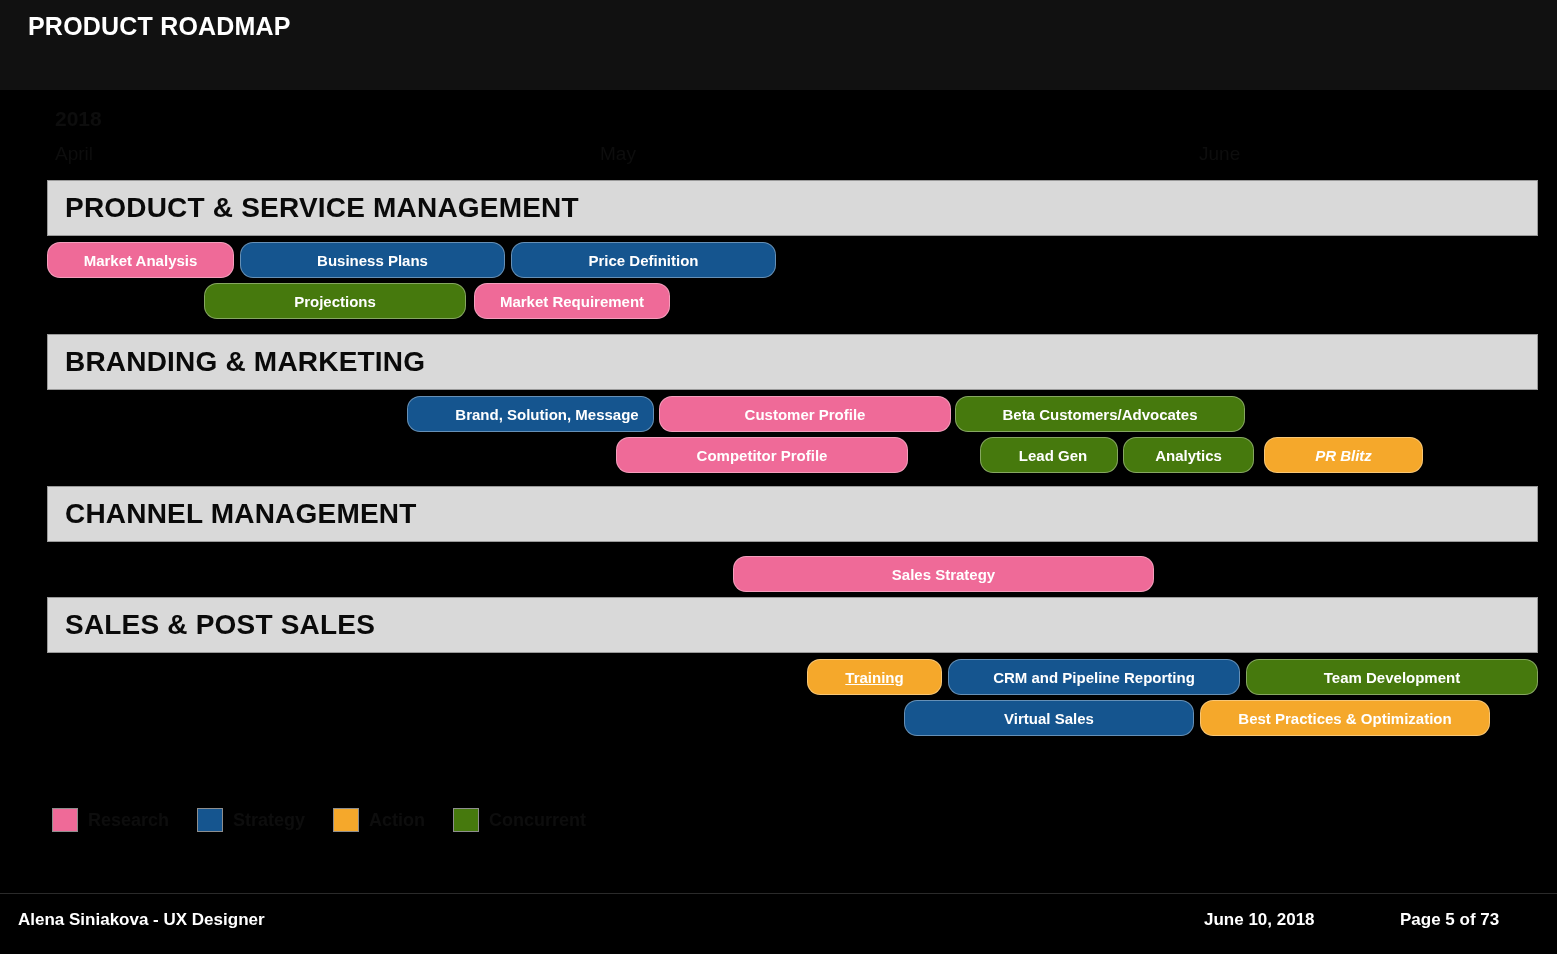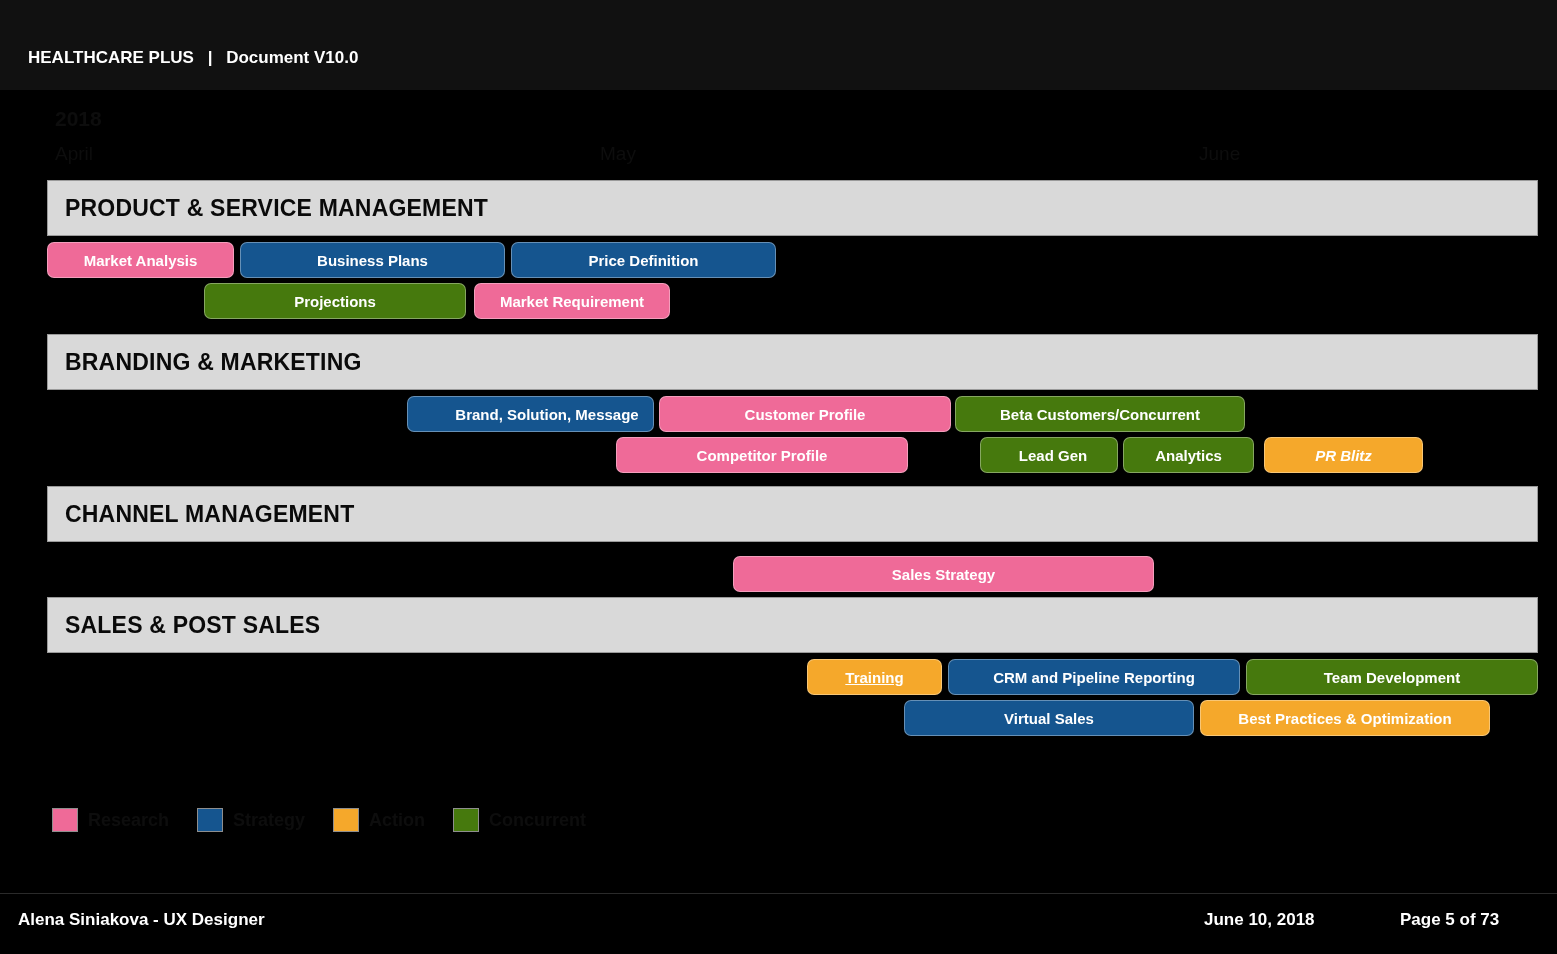--- a/index.html
+++ b/index.html
@@ -71,32 +71,32 @@
     left: 47px;
     width: 1491px;
     height: 56px;
     background: #d9d9d9;
     border: 1px solid #9a9a9a;
     box-sizing: border-box;
     display: flex;
     align-items: center;
   }
   .section-title {
-    font-size: 23px;
+    font-size: 28px;
     font-weight: bold;
     color: #0a0a0a;
     padding-left: 17px;
     letter-spacing: 0.2px;
   }
 
   
   .task {
     position: absolute;
     height: 36px;
-    border-radius: 7px;
+    border-radius: 13px;
     border: 1px solid rgba(255,255,255,0.35);
     box-sizing: border-box;
     display: flex;
     align-items: center;
     justify-content: center;
     font-size: 15px;
     font-weight: bold;
     color: #ffffff;
     white-space: nowrap;
     overflow: hidden;
@@ -155,25 +155,21 @@
     left: 1400px; top: 910px;
     font-size: 17px;
     font-weight: bold;
     color: #ffffff;
   }
 </style>
 </head>
 <body>
 
 <div id="header-bar">
-  <div id="doc-subtitle">
-    <span>HEALTHCARE PLUS</span>
-    <span class="sep">|</span>
-    <span>Document V10.0</span>
-  </div>
+  <div id="doc-title">PRODUCT ROADMAP</div>
 </div>
 
 <div id="timeline">
     <div class="axis-year">2018</div>
     <div class="axis-month" style="left: 55px;">April</div>
     <div class="axis-month" style="left: 600px;">May</div>
     <div class="axis-month" style="left: 1199px;">June</div>
   </div>
 
 <div id="roadmap">
@@ -183,21 +179,21 @@
     <div class="task" style="left: 47px; top: 242px; width: 187px; background: rgb(239, 106, 152);">Market Analysis</div>
     <div class="task" style="left: 240px; top: 242px; width: 265px; background: rgb(21, 85, 143);">Business Plans</div>
     <div class="task" style="left: 511px; top: 242px; width: 265px; background: rgb(21, 85, 143);">Price Definition</div>
     <div class="task" style="left: 204px; top: 283px; width: 262px; background: rgb(70, 121, 13);">Projections</div>
     <div class="task" style="left: 474px; top: 283px; width: 196px; background: rgb(239, 106, 152);">Market Requirement</div>
     <div class="section-band" style="top: 334px;">
       <div class="section-title">BRANDING &amp; MARKETING</div>
     </div>
     <div class="task" style="left: 407px; top: 396px; width: 247px; background: rgb(21, 85, 143); padding-left: 33px;">Brand, Solution, Message</div>
     <div class="task" style="left: 659px; top: 396px; width: 292px; background: rgb(239, 106, 152);">Customer Profile</div>
-    <div class="task" style="left: 955px; top: 396px; width: 290px; background: rgb(70, 121, 13);">Beta Customers/Concurrent</div>
+    <div class="task" style="left: 955px; top: 396px; width: 290px; background: rgb(70, 121, 13);">Beta Customers/Advocates</div>
     <div class="task" style="left: 616px; top: 437px; width: 292px; background: rgb(239, 106, 152);">Competitor Profile</div>
     <div class="task" style="left: 980px; top: 437px; width: 138px; background: rgb(70, 121, 13); padding-left: 8px;">Lead Gen</div>
     <div class="task" style="left: 1123px; top: 437px; width: 131px; background: rgb(70, 121, 13);">Analytics</div>
     <div class="task" style="left: 1264px; top: 437px; width: 159px; background: rgb(245, 168, 43); font-style: italic;">PR Blitz</div>
     <div class="section-band" style="top: 486px;">
       <div class="section-title">CHANNEL MANAGEMENT</div>
     </div>
     <div class="task" style="left: 733px; top: 548px; width: 421px; background: rgb(239, 106, 152); margin-top: 8px;">Sales Strategy</div>
     <div class="section-band" style="top: 597px;">
       <div class="section-title">SALES &amp; POST SALES</div>

